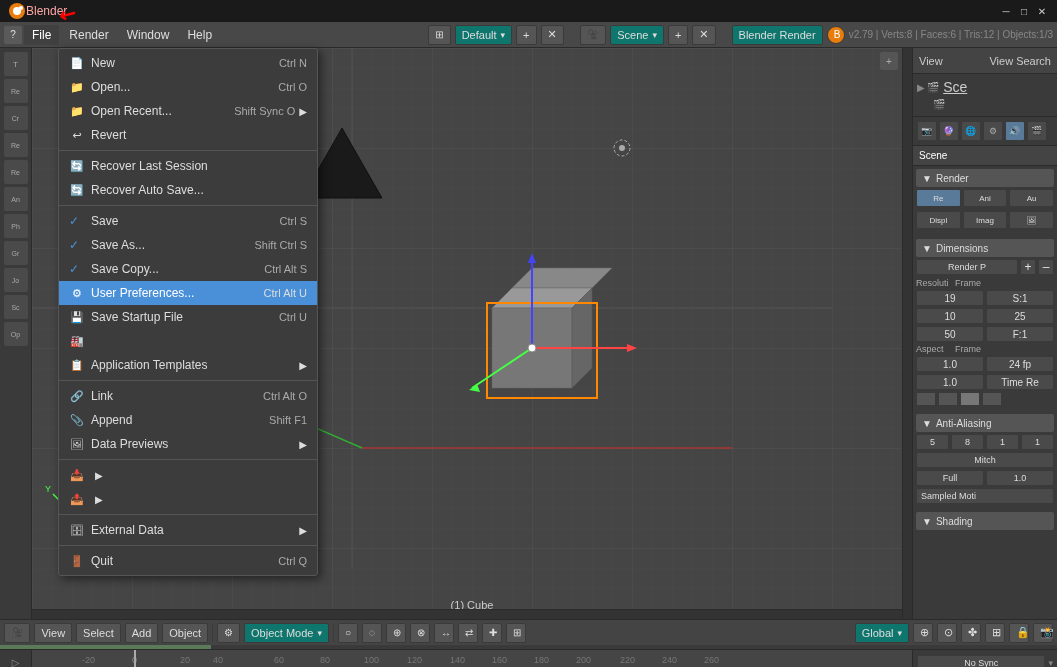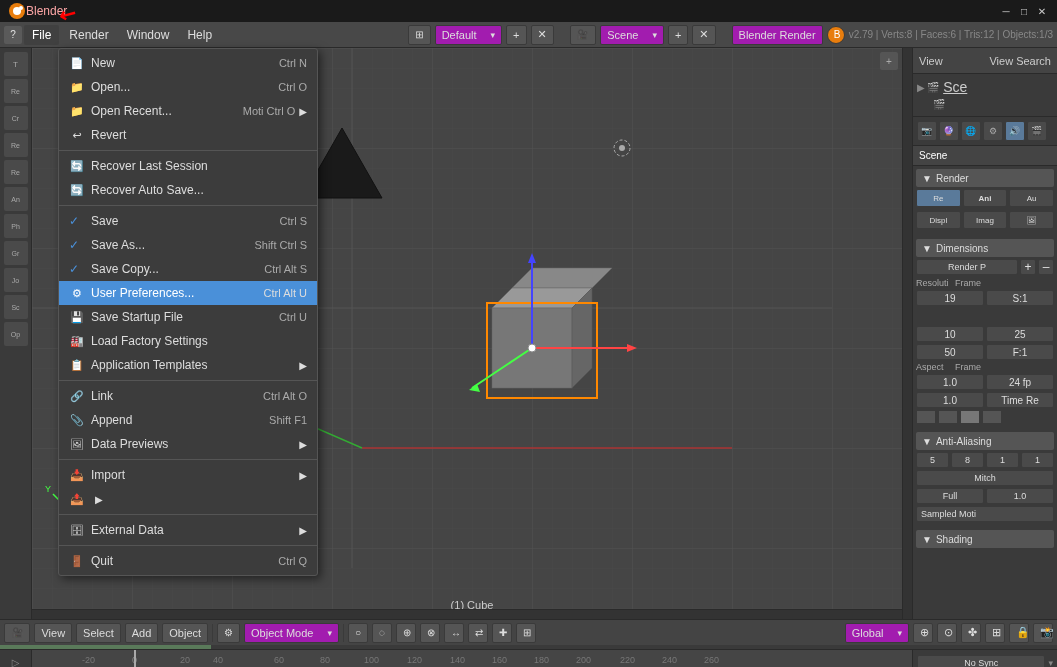--- a/index.html
+++ b/index.html
@@ -87,29 +87,29 @@
       font-size: 11px;
       cursor: pointer;
       border-radius: 2px;
       display: flex;
       align-items: center;
       gap: 3px;
     }
     .toolbar-select {
       height: 20px;
       padding: 0 6px;
-      background: #a21caf;
+      background: #0f766e;
       border: 1px solid #3a3a3a;
       color: #ddd;
       font-size: 11px;
       cursor: pointer;
       border-radius: 2px;
       display: flex;
       align-items: center;
-      gap: 14px;
+      gap: 4px;
     }
 
     
     #main-content {
       display: flex;
       height: calc(667px - 22px - 26px - 26px - 26px - 22px);
       position: relative;
     }
 
     
@@ -509,21 +509,21 @@
     </div>
 
     <div style="padding:3px;">
       <div class="section-header">
         <span class="arrow">▼</span>
         <span>Render</span>
       </div>
 
       <div class="render-btn-row">
         <div class="render-btn active" style="font-size:8px;">Re</div>
-        <div class="render-btn" style="font-size:8px;font-weight:bold;">Ani</div>
+        <div class="render-btn" style="font-size:8px;">Ani</div>
         <div class="render-btn" style="font-size:8px;">Au</div>
       </div>
 
       <div class="render-btn-row">
         <div class="render-btn" style="font-size:8px;">Displ</div>
         <div class="render-btn" style="font-size:8px;">Imag</div>
         <div class="render-btn" style="font-size:8px;">🖼</div>
       </div>
     </div>
 
@@ -536,21 +536,21 @@
       <div style="display:flex;align-items:center;gap:2px;margin-bottom:3px;">
         <div class="num-field" style="font-size:9px;">Render P</div>
         <div style="width:16px;height:16px;background:#4a4a4a;border:1px solid #3a3a3a;border-radius:2px;display:flex;align-items:center;justify-content:center;cursor:pointer;">+</div>
         <div style="width:16px;height:16px;background:#4a4a4a;border:1px solid #3a3a3a;border-radius:2px;display:flex;align-items:center;justify-content:center;cursor:pointer;">–</div>
       </div>
 
       <div style="display:flex;align-items:center;gap:1px;margin-bottom:2px;">
         <div style="font-size:9px;color:#aaa;width:38px;">Resoluti</div>
         <div style="font-size:9px;color:#aaa;width:25px;">Frame</div>
       </div>
-      <div style="display:flex;gap:2px;margin-bottom:20px;">
+      <div style="display:flex;gap:2px;margin-bottom:2px;">
         <div class="num-field">19</div>
         <div class="num-field">S:1</div>
       </div>
       <div style="display:flex;gap:2px;margin-bottom:2px;">
         <div class="num-field">10</div>
         <div class="num-field">25</div>
       </div>
       <div style="display:flex;gap:2px;margin-bottom:2px;">
         <div class="num-field">50</div>
         <div class="num-field">F:1</div>
@@ -693,21 +693,21 @@
 
   <div class="dropdown-item">
     <span class="item-icon">📁</span>
     <span class="item-label">Open...</span>
     <span class="item-shortcut">Ctrl O</span>
   </div>
 
   <div class="dropdown-item">
     <span class="item-icon">📁</span>
     <span class="item-label">Open Recent...</span>
-    <span class="item-shortcut">Moti Ctrl O</span>
+    <span class="item-shortcut">Shift Sync O</span>
     <span class="submenu-arrow">▶</span>
   </div>
 
   <div class="dropdown-item">
     <span class="item-icon">↩</span>
     <span class="item-label">Revert</span>
   </div>
   <div class="dropdown-separator"></div>
 
   <div class="dropdown-item">
@@ -746,21 +746,20 @@
   </div>
 
   <div class="dropdown-item">
     <span class="item-icon">💾</span>
     <span class="item-label">Save Startup File</span>
     <span class="item-shortcut">Ctrl U</span>
   </div>
 
   <div class="dropdown-item">
     <span class="item-icon">🏭</span>
-    <span class="item-label">Load Factory Settings</span>
   </div>
 
   <div class="dropdown-item">
     <span class="item-icon">📋</span>
     <span class="item-label">Application Templates</span>
     <span class="submenu-arrow">▶</span>
   </div>
   <div class="dropdown-separator"></div>
 
   <div class="dropdown-item">
@@ -777,21 +776,20 @@
 
   <div class="dropdown-item">
     <span class="item-icon">🖼</span>
     <span class="item-label">Data Previews</span>
     <span class="submenu-arrow">▶</span>
   </div>
   <div class="dropdown-separator"></div>
 
   <div class="dropdown-item">
     <span class="item-icon">📥</span>
-    <span class="item-label">Import</span>
     <span class="submenu-arrow">▶</span>
   </div>
 
   <div class="dropdown-item">
     <span class="item-icon">📤</span>
     <span class="submenu-arrow">▶</span>
   </div>
   <div class="dropdown-separator"></div>
 
   <div class="dropdown-item">

